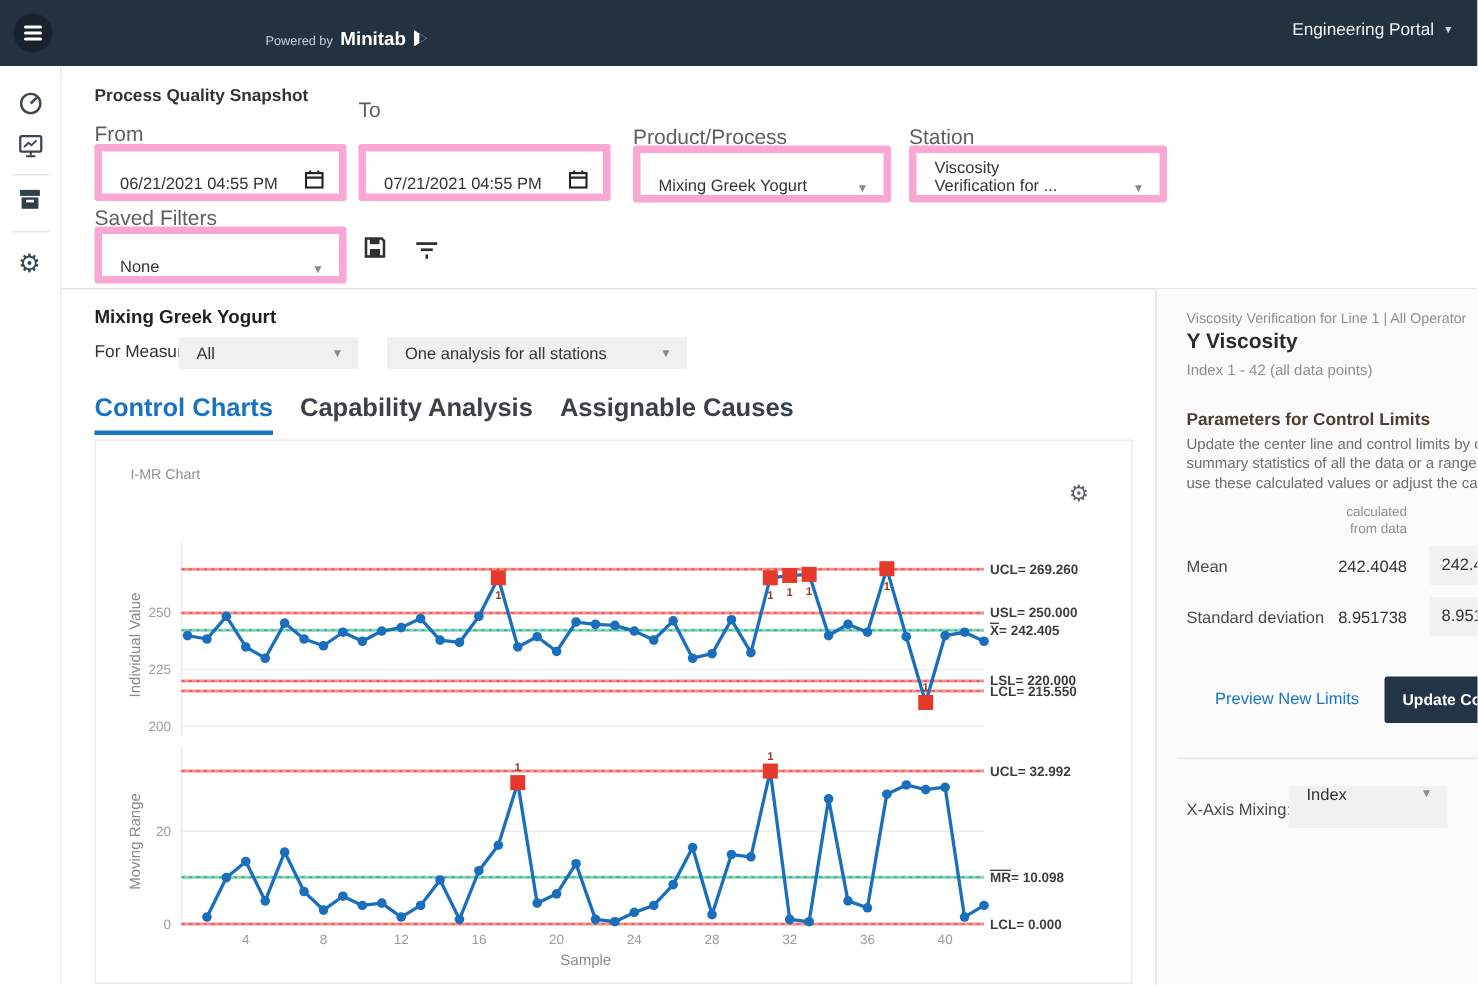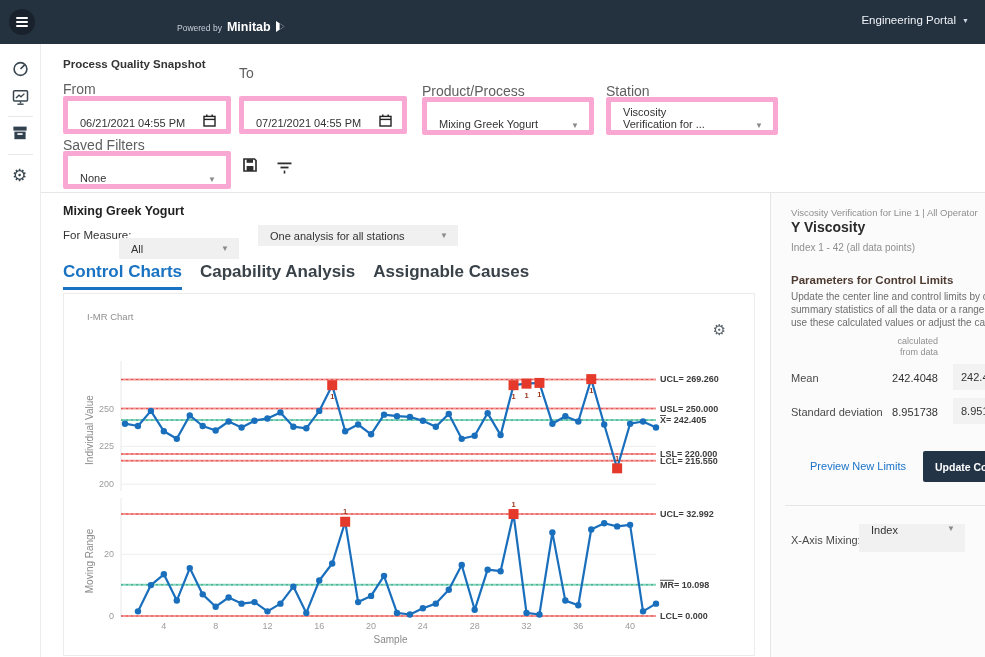--- a/index.html
+++ b/index.html
@@ -172,21 +172,21 @@
       <rect x="0.5" y="0.5" width="14" height="1.8" fill="#2f2f2f"></rect>
       <rect x="3.5" y="4.6" width="8" height="1.8" fill="#2f2f2f"></rect>
       <rect x="6.7" y="8.6" width="1.6" height="3" fill="#2f2f2f"></rect>
     </svg>
 </div>
 
 <div class="abs hdiv" style="left:41px;top:192px;width:944px;"></div>
 
 <div class="abs ptitle" style="left:63px;top:204px;">Mixing Greek Yogurt</div>
 <div class="abs" style="left:63px;top:229px;font-size:11.5px;color:#333;">For Measure:</div>
-<div class="abs ddgrey" style="left:119px;top:238px;width:120px;height:21px;">
+<div class="abs ddgrey" style="left:119px;top:225px;width:120px;height:21px;">
   <span style="flex:1;">All</span>
   <span class="gcaret">▼</span>
 </div>
 <div class="abs ddgrey" style="left:258px;top:225px;width:200px;height:21px;">
   <span style="flex:1;">One analysis for all stations</span>
   <span class="gcaret">▼</span>
 </div>
 
 <div class="abs tabs" style="left:63px;top:262px;">
   <div class="tab active">Control Charts</div>

